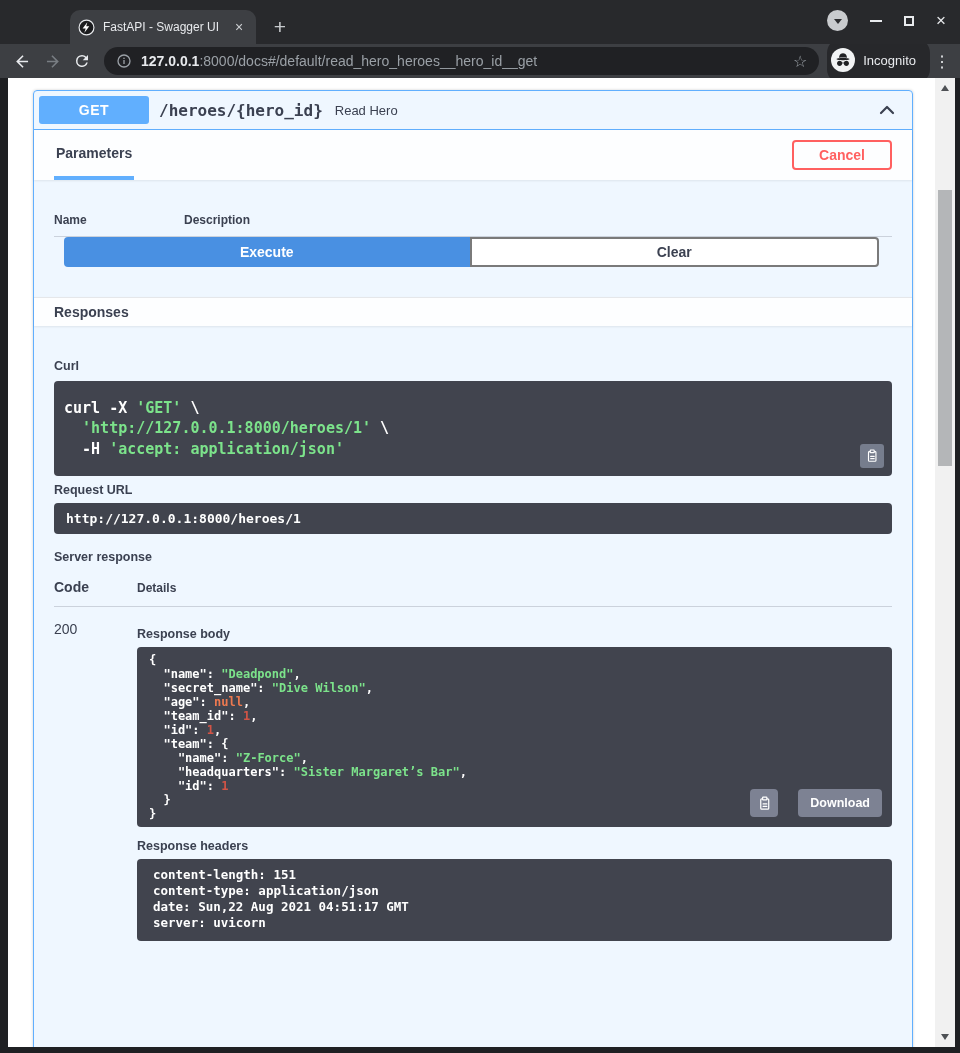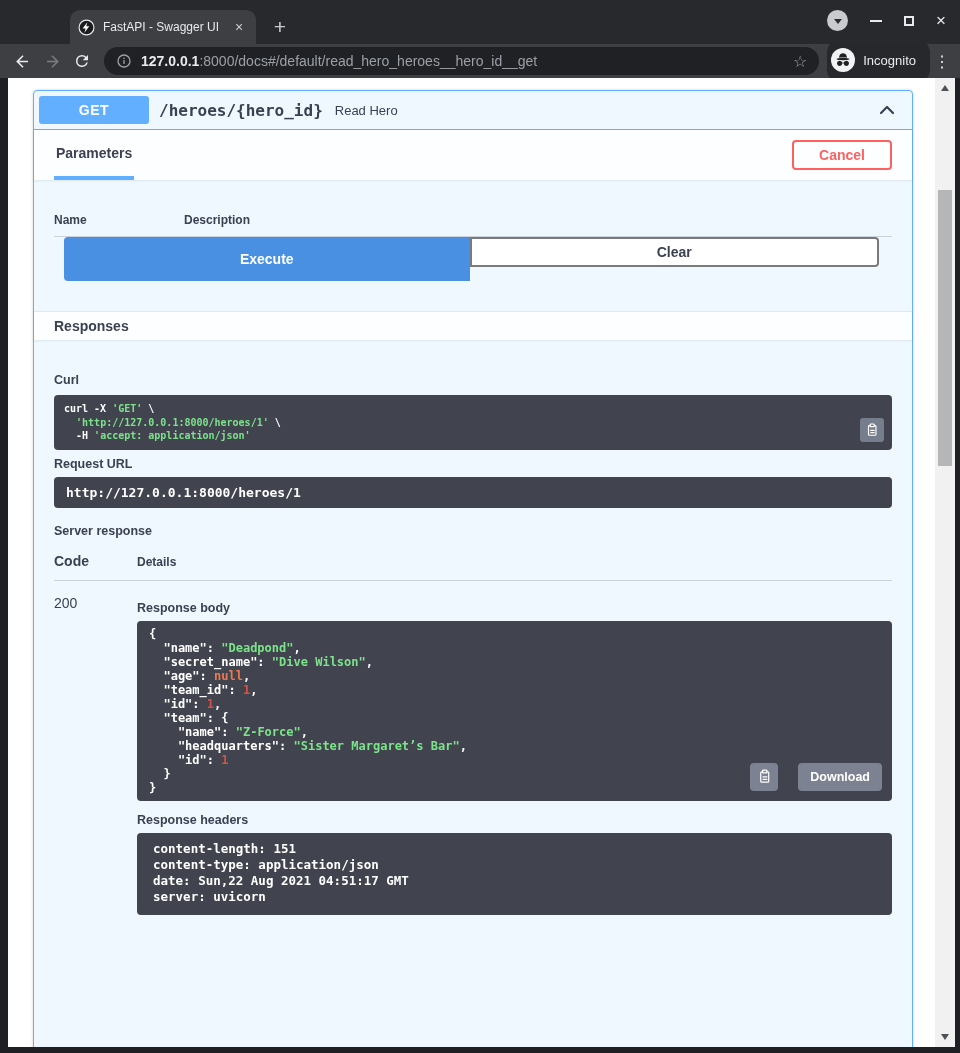--- a/index.html
+++ b/index.html
@@ -83,31 +83,31 @@
   .pstar { color: var(--required-red); }
   .preq { color: var(--required-red); font-size: 10px; position: relative; top: -5px; margin-left: 2px; font-weight: normal; }
   .ptype { font-family: "DejaVu Sans Mono", monospace; font-weight: bold; font-size: 12px; margin-top: 6px; }
   .ploc { font-family: "DejaVu Sans Mono", monospace; font-style: italic; font-size: 12px; color: #888; margin-top: 5px; }
   .pvalue input {
     width: 340px; height: 34px; border: 1px solid #d9d9d9; border-radius: 4px;
     padding: 0 10px; font-size: 14px; color: var(--text-dark); background: #fff; margin-top: 6px;
     font-family: "Liberation Sans", sans-serif;
   }
   .exec-row { display: flex; margin: 0 13px 0 10px; padding-bottom: 0; }
-  .btn-execute { flex: 1; background: var(--execute-blue); color: #fff; font-weight: bold; font-size: 14px; border: none; border-radius: 4px 0 0 4px; height: 44px; font-family: "Liberation Sans", sans-serif; }
+  .btn-execute { flex: 1; background: var(--execute-blue); color: #fff; font-weight: bold; font-size: 14px; border: none; border-radius: 4px 0 0 4px; height: 30px; font-family: "Liberation Sans", sans-serif; }
   .btn-clear { flex: 1; background: #fff; color: var(--text-dark); font-weight: bold; font-size: 14px; border: 2px solid #7a7a7a; border-radius: 0 4px 4px 0; height: 30px; font-family: "Liberation Sans", sans-serif; }
   .exec-pad { padding-bottom: 30px; }
   .responses-header { background: rgba(255,255,255,.85); height: 29px; display: flex; align-items: center; padding: 0 20px; font-size: 14px; font-weight: bold; color: var(--text-dark); border-top: 1px solid rgba(59,65,81,.12); box-shadow: 0 1px 2px rgba(0,0,0,.08); }
   .responses-inner { padding: 0 20px; }
   .lbl { font-size: 12.5px; font-weight: bold; color: var(--text-dark); }
   .curl-lbl { padding: 33px 0 8px; }
   pre.code {
     background: var(--code-bg); color: #fff; border-radius: 4px;
-    font-family: "DejaVu Sans Mono", monospace; font-weight: bold; font-size: 10px;
-    line-height: 1.35; padding: 7px 10px; position: relative; white-space: pre; overflow: hidden;
+    font-family: "DejaVu Sans Mono", monospace; font-weight: bold; font-size: 15px;
+    line-height: 1.35; padding: 17px 10px; position: relative; white-space: pre; overflow: hidden;
   }
   .tok-string { color: var(--token-string); }
   .tok-number { color: var(--token-number); }
   .tok-null { color: var(--token-null); }
   .copybtn { position: absolute; right: 8px; bottom: 8px; width: 24px; height: 24px; background: #767d8d; border-radius: 3px; display: flex; align-items: center; justify-content: center; }
   .requrl-lbl { padding: 7px 0 6px; }
   pre.requrl { font-size: 13px; padding: 9px 12px; line-height: 1.0; }
   .srv-lbl { padding: 16px 0 14px; }
   .rtable-head { display: flex; border-bottom: 1px solid rgba(59,65,81,.2); padding-bottom: 10px; align-items: baseline; }
   .rcol1 { width: 83px; flex: none; }

